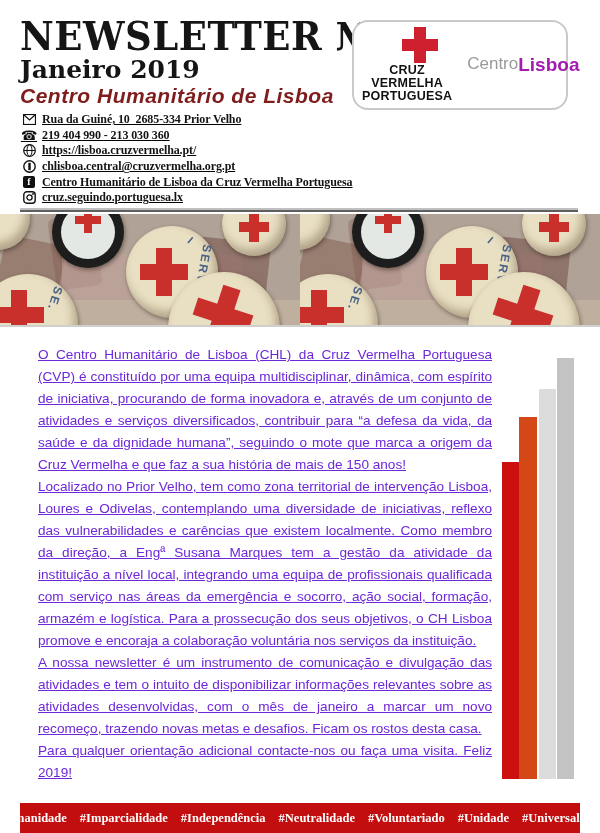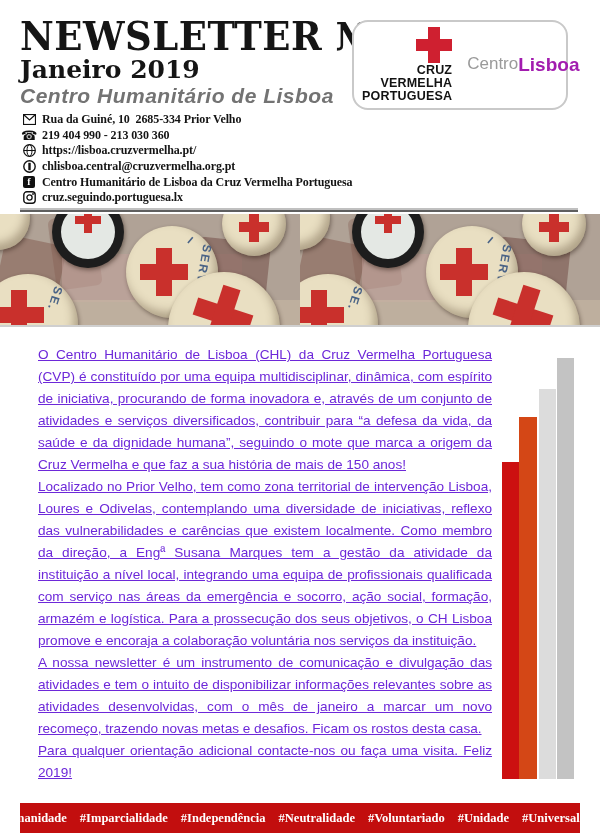--- a/index.html
+++ b/index.html
@@ -6,37 +6,37 @@
   .page{position:relative;width:600px;height:833px;background:#fff;overflow:hidden;
         font-family:"Liberation Sans","DejaVu Sans",sans-serif;}
 
   
   .hdr-title{position:absolute;left:20px;top:14px;font-family:"DejaVu Serif","Liberation Serif",serif;
              font-weight:bold;font-size:37px;color:#151515;letter-spacing:.5px;transform:scaleY(1.04);
              transform-origin:left top;white-space:nowrap;}
   .hdr-date{position:absolute;left:20px;top:55px;font-family:"DejaVu Serif","Liberation Serif",serif;
             font-weight:bold;font-size:25px;color:#151515;}
   .hdr-tagline{position:absolute;left:20px;top:84px;font-style:italic;font-weight:bold;
-               font-size:21px;color:#737373;letter-spacing:.5px;}
+               font-size:21px;color:#7f1d1d;letter-spacing:.5px;}
 
   
   .logo{position:absolute;left:352px;top:20px;width:216px;height:90px;border:2px solid #c9c9c9;
         border-radius:16px;background:#fff;display:flex;align-items:center;padding:2px 8px;box-sizing:border-box;}
-  .logo-left{width:106px;display:flex;flex-direction:column;align-items:flex-end;}
+  .logo-left{width:106px;display:flex;flex-direction:column;align-items:center;}
   .logo-cross{position:relative;width:36px;height:36px;margin-left:26px;margin-bottom:1px;}
   .logo-cross::before{content:"";position:absolute;left:0;top:33%;width:100%;height:34%;background:#cf2030;}
   .logo-cross::after{content:"";position:absolute;left:33%;top:0;width:34%;height:100%;background:#cf2030;}
   .logo-org{font-weight:900;font-size:12.5px;line-height:13px;color:#121212;text-align:center;letter-spacing:.2px;}
   .logo-div{width:1px;height:68px;background:#ccc;margin:0 9px 0 6px;}
   .logo-right{display:flex;flex-direction:row;}
   .logo-unit{font-size:17px;line-height:22px;color:#9a9a9a;}
   .logo-city{font-size:19px;line-height:24px;font-weight:bold;color:#a21caf;}
 
   
-  .contact{position:absolute;left:22px;top:112px;display:flex;flex-direction:column;}
+  .contact{position:absolute;left:22px;top:112px;display:flex;flex-direction:column;text-decoration:underline;}
   .c-row{display:flex;align-items:center;height:15.6px;gap:6px;}
   .c-ico{width:14px;height:14px;display:flex;align-items:center;justify-content:center;flex:0 0 14px;}
   .c-ico svg{display:block;}
   .c-glyph{font-size:13px;line-height:13px;color:#111;}
   .c-txt{font-family:"Liberation Serif","DejaVu Serif",serif;font-weight:bold;font-size:12px;
          color:#141414;white-space:pre;letter-spacing:-.1px;}
   .fb-box{width:12px;height:12px;background:#111;border-radius:2px;color:#fff;
           font-family:"Liberation Serif",serif;font-weight:bold;font-size:10px;line-height:12px;text-align:center;}
 
   

